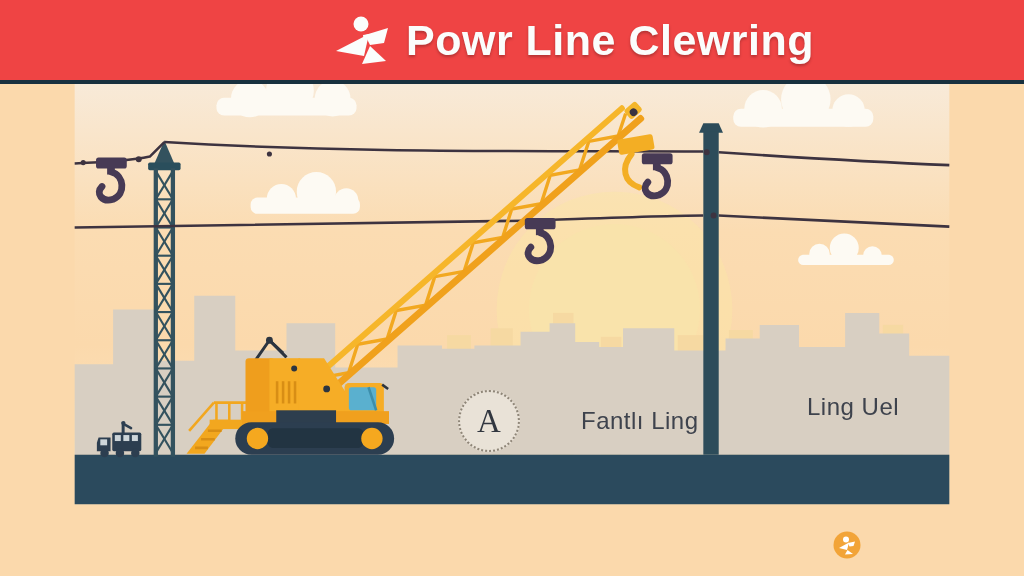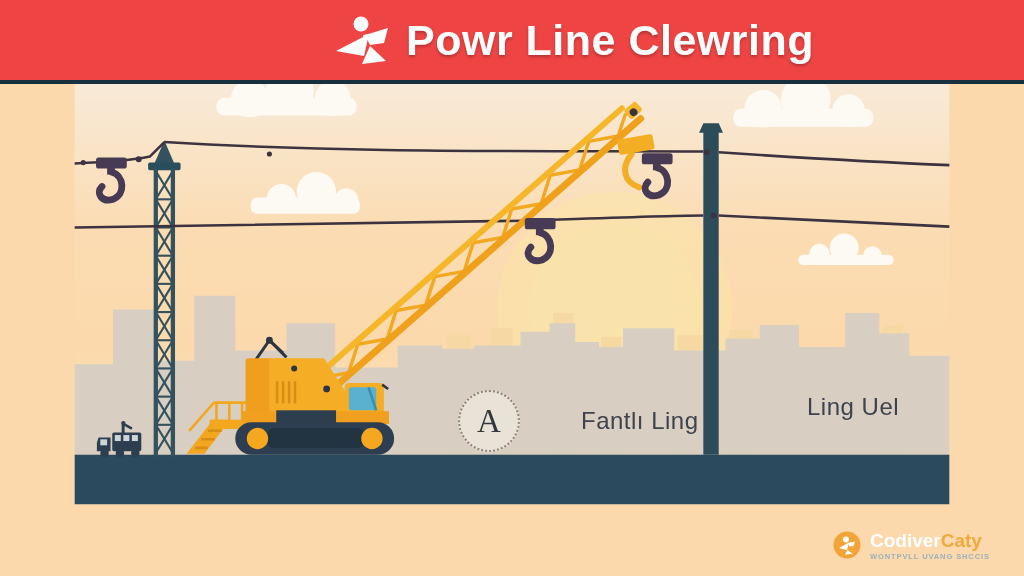--- a/index.html
+++ b/index.html
@@ -316,21 +316,15 @@
   <div class="brandbar">
     <svg class="brand-glyph" viewBox="0 0 28 28" aria-hidden="true">
       <circle cx="14" cy="14" r="13.5" fill="#f2a438"></circle>
       <g fill="#ffffff">
         <circle cx="13" cy="8.5" r="3"></circle>
         <path d="M6,17 L16,11.5 L14,19 Z"></path>
         <path d="M15,12 L22,10.5 L20.5,15 L16.5,15.5 Z"></path>
         <path d="M14.5,19 L20,23 L12,23.5 Z"></path>
       </g>
     </svg>
-    <div class="brand-text">
-      <div class="brand-name">
-        <span class="p1">Codiver</span><span class="p2">Caty</span>
-      </div>
-      <div class="brand-tagline">WONTPVLL UVANG SHCCIS</div>
-    </div>
   </div>
 
 </div>
 
 </body></html>

